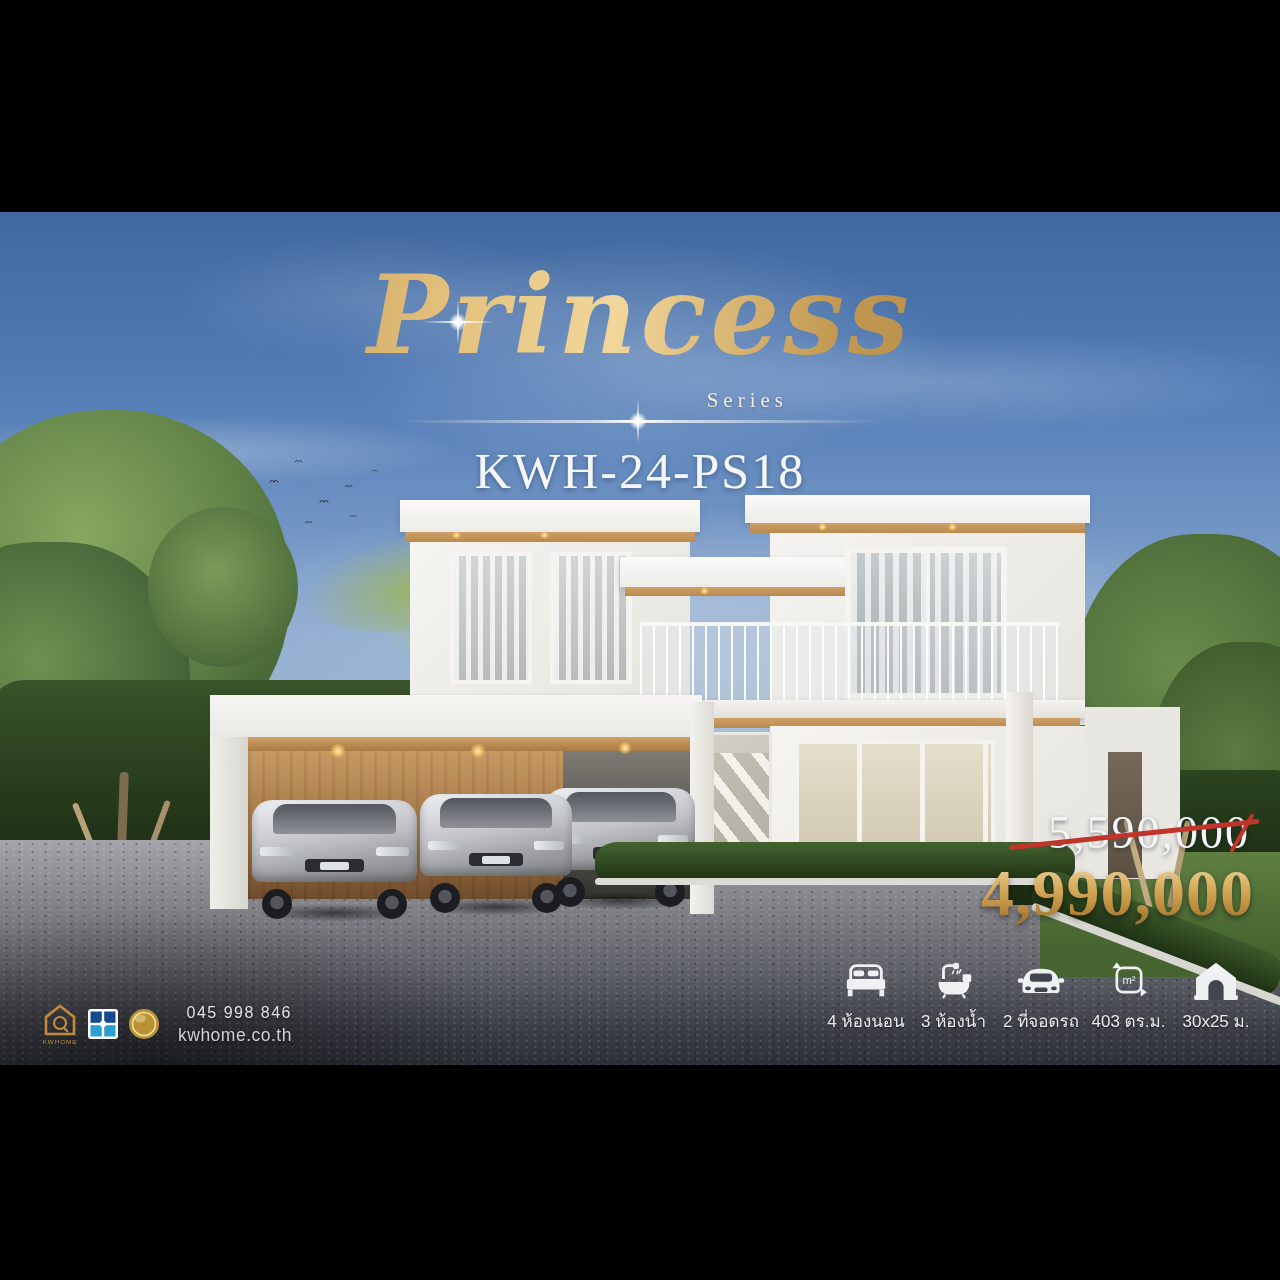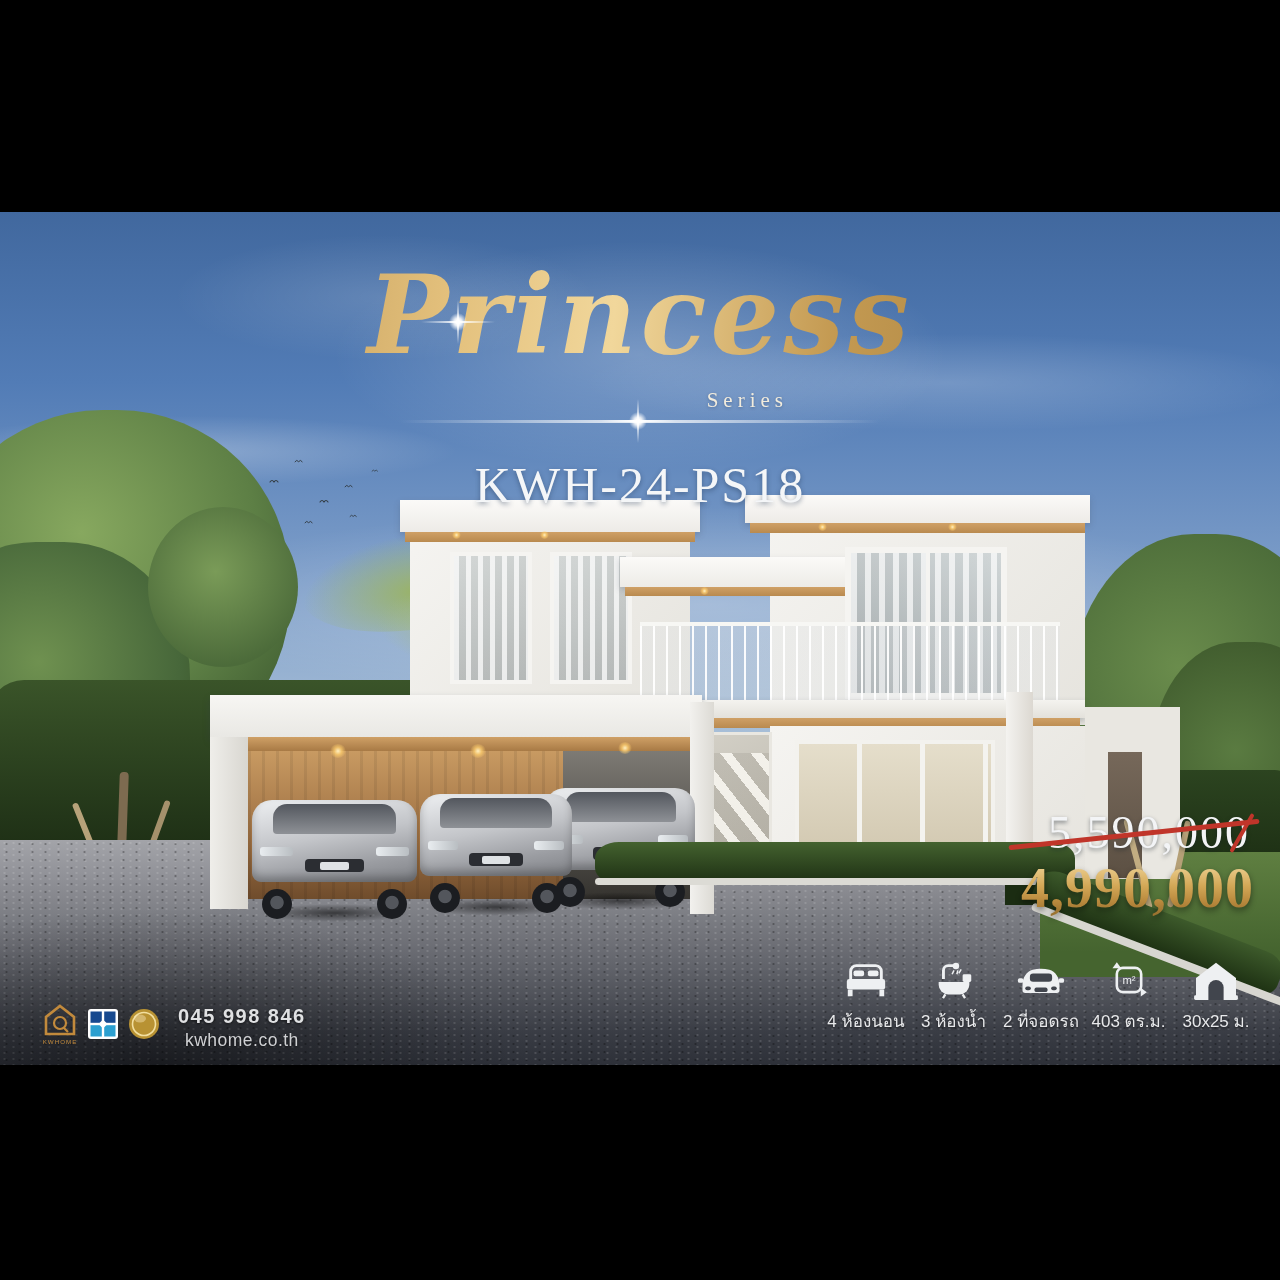--- a/index.html
+++ b/index.html
@@ -161,44 +161,44 @@
     background:linear-gradient(90deg,rgba(255,255,255,0),rgba(255,255,255,.85) 50%,rgba(255,255,255,0));}
   .sparkle{z-index:7;}
   .sparkle .core{position:absolute;left:50%;top:50%;width:18px;height:18px;transform:translate(-50%,-50%);
     background:radial-gradient(circle,#fff 0 2px,rgba(255,255,255,.85) 4px,rgba(255,255,255,0) 9px);}
   .sparkle .beam-h{position:absolute;left:50%;top:50%;width:74px;height:2px;transform:translate(-50%,-50%);
     background:linear-gradient(90deg,transparent,#fff,transparent);}
   .sparkle .beam-v{position:absolute;left:50%;top:50%;width:2px;height:44px;transform:translate(-50%,-50%);
     background:linear-gradient(180deg,transparent,#fff,transparent);}
   .sp-title{left:428px;top:80px;width:60px;height:60px;}
   .sp-flare{left:608px;top:180px;width:60px;height:58px;}
-  .model-code{left:0;right:0;top:244px;text-align:center;z-index:6;
+  .model-code{left:0;right:0;top:230px;text-align:center;z-index:6;
     font-family:"Liberation Serif",serif;font-size:50px;letter-spacing:2px;color:#f4f6f8;
     text-shadow:0 2px 5px rgba(30,50,80,.45);}
 
   .old-price{right:30px;top:594px;z-index:6;font-family:"Liberation Serif",serif;font-size:46px;
     color:#f3f4f6;letter-spacing:2px;text-shadow:0 2px 4px rgba(20,30,40,.5);}
   .strike{left:1008px;top:620px;width:252px;height:5px;background:#c0352a;border-radius:3px;
     transform:rotate(-6deg);z-index:7;}
   .strike-tail{left:1240px;top:599px;width:4px;height:44px;background:#c0352a;border-radius:2px;
     transform:rotate(30deg);z-index:7;}
   .sale-price{right:26px;top:648px;z-index:6;font-family:"Liberation Serif",serif;font-weight:bold;
-    font-size:56px;line-height:1;letter-spacing:1px;
+    font-size:66px;line-height:1;letter-spacing:1px;
     background:linear-gradient(180deg,#edd092 8%,#d4a958 45%,#b8883c 75%,#9a7330 95%);
     -webkit-background-clip:text;background-clip:text;color:transparent;
     filter:drop-shadow(0 3px 3px rgba(0,0,0,.45));}
 
   .specs{left:826px;top:748px;width:430px;display:flex;justify-content:space-between;z-index:6;}
   .spec{width:80px;display:flex;flex-direction:column;align-items:center;gap:7px;}
   .spec svg{display:block;}
   .spec-label{font-size:17px;color:#e8e9eb;white-space:nowrap;text-shadow:0 1px 3px rgba(0,0,0,.6);}
 
   .logos{left:42px;top:790px;display:flex;gap:9px;align-items:center;z-index:6;}
   .contact{left:178px;top:791px;z-index:6;line-height:1.3;}
-  .phone{font-size:20px;font-weight:bold;color:#e0e1e3;letter-spacing:1.5px;text-shadow:0 1px 3px rgba(0,0,0,.6);}
+  .phone{font-size:16px;font-weight:normal;color:#e0e1e3;letter-spacing:1.5px;text-shadow:0 1px 3px rgba(0,0,0,.6);text-align:right;}
   .website{font-size:17.5px;color:#cfd0d3;letter-spacing:.5px;text-shadow:0 1px 3px rgba(0,0,0,.6);text-align:center;}
 </style>
 </head>
 <body>
 
 <div id="canvas">
   <div id="photo">
 
     <div class="abs clouds"></div>
     <svg class="abs birds" width="280" height="125" viewBox="0 0 280 125">

